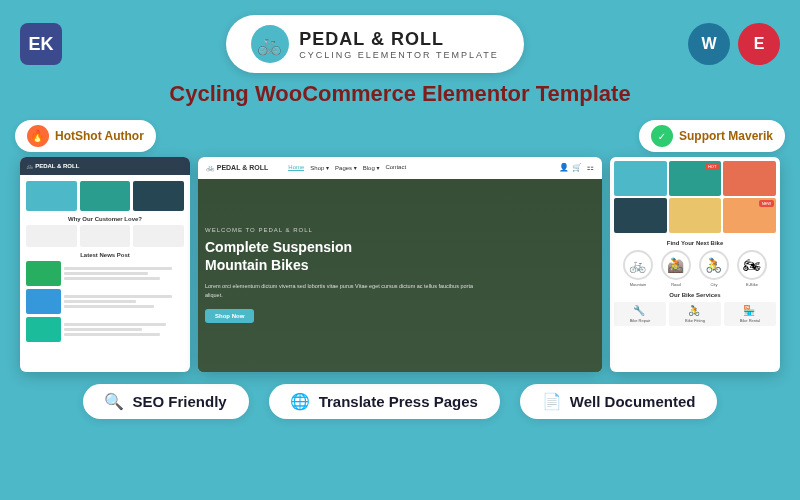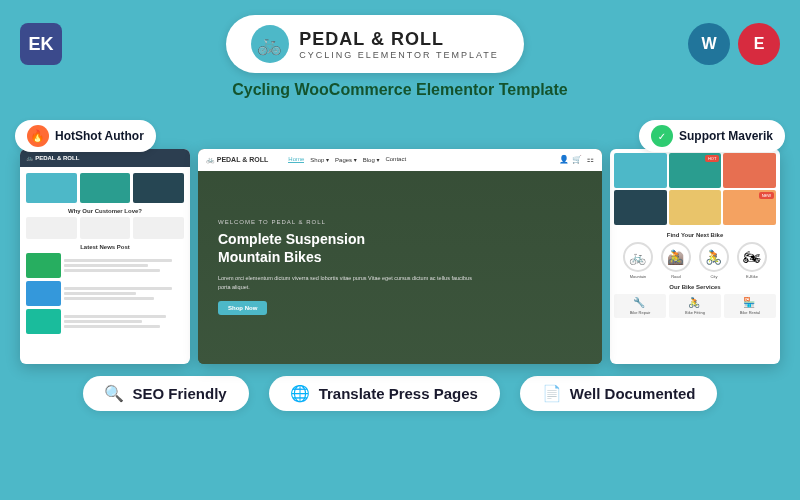--- a/index.html
+++ b/index.html
@@ -111,23 +111,23 @@
       text-transform: uppercase;
     }
 
     .right-logos {
       display: flex;
       gap: 8px;
     }
 
     
     .main-title {
-      font-size: 16px;
+      font-size: 22px;
       font-weight: 800;
-      color: #14532d;
+      color: #7f1d1d;
       text-align: center;
       margin-bottom: 12px;
     }
 
     
     .author-badge {
       background: white;
       border-radius: 20px;
       padding: 5px 12px;
       display: flex;
@@ -146,21 +146,21 @@
       border-radius: 50%;
       display: flex;
       align-items: center;
       justify-content: center;
       font-size: 12px;
     }
 
     .author-text {
       font-size: 12px;
       font-weight: 700;
-      color: #0f172a;
+      color: #a16207;
     }
 
     .support-badge {
       background: white;
       border-radius: 20px;
       padding: 5px 12px;
       display: flex;
       align-items: center;
       gap: 6px;
       box-shadow: 0 2px 6px rgba(0,0,0,0.1);
@@ -256,21 +256,21 @@
       color: #4db8c8;
       border-bottom: 1px solid #4db8c8;
     }
 
     .center-hero {
       background: linear-gradient(rgba(40,60,40,0.7), rgba(40,60,40,0.6)), #5a7a5a;
       height: 193px;
       display: flex;
       flex-direction: column;
       justify-content: center;
-      padding: 15px 20px;
+      padding: 15px 7px;
     }
 
     .hero-welcome {
       font-size: 6px;
       color: #ccc;
       letter-spacing: 1px;
       margin-bottom: 5px;
     }
 
     .hero-title {

